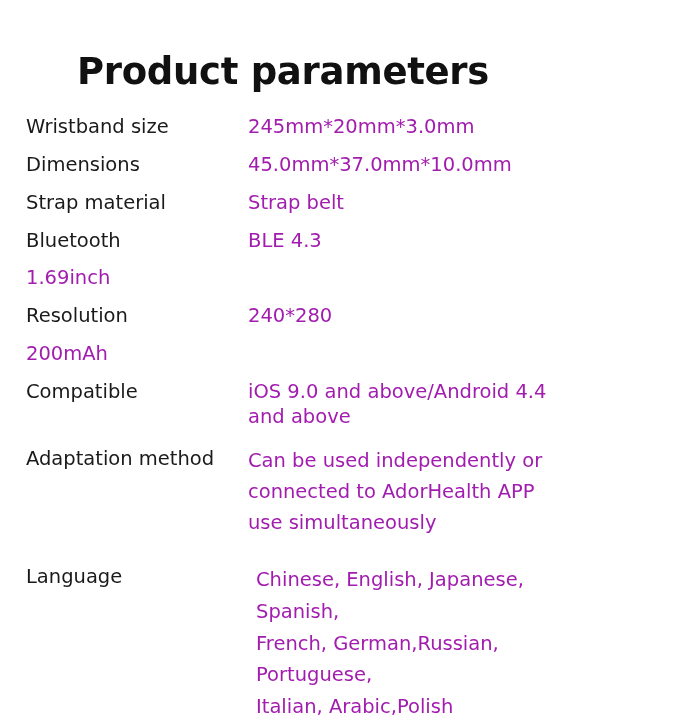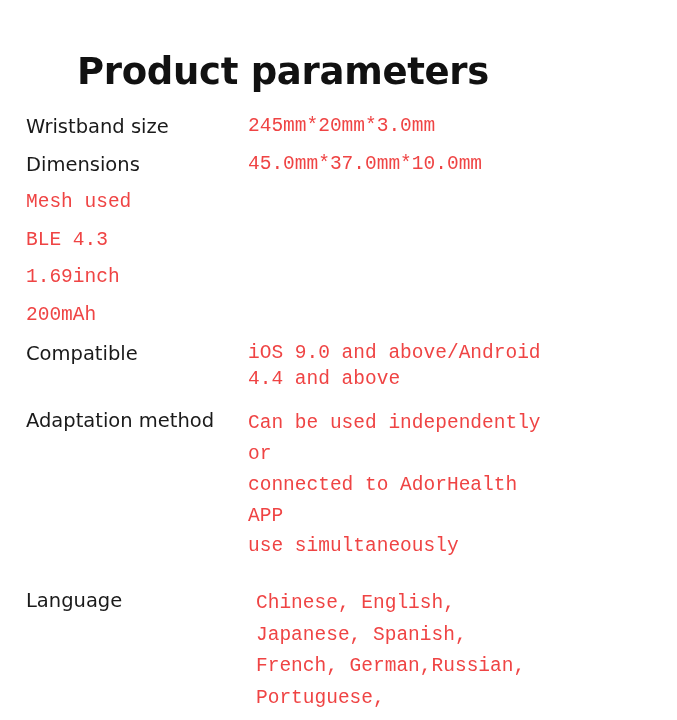--- a/index.html
+++ b/index.html
@@ -45,24 +45,23 @@
   }
   .spec-label {
     width: 222px;
     min-width: 222px;
     font-size: 19.5px;
     color: #1a1a1a;
     line-height: 1.32;
   }
   .spec-value {
     font-size: 19.5px;
-    color: #ef4444;
+    color: #a21caf;
     line-height: 1.32;
     white-space: pre-line;
-    font-family: Liberation Mono, monospace;
   }
   .spec-row.tall {
     margin-bottom: 16px;
     justify-content: space-between;
   }
   .spec-row.multiline .spec-value {
     line-height: 1.58;
   }
   .spec-row.language {
     margin-top: 26px;
@@ -84,31 +83,37 @@
       <div class="spec-label">Wristband size</div>
       <div class="spec-value">245mm*20mm*3.0mm</div>
     </div>
 
     <div class="spec-row">
       <div class="spec-label">Dimensions</div>
       <div class="spec-value">45.0mm*37.0mm*10.0mm</div>
     </div>
 
     <div class="spec-row">
-      <div class="spec-value">Mesh used</div>
+      <div class="spec-label">Strap material</div>
+      <div class="spec-value">Strap belt</div>
     </div>
 
     <div class="spec-row">
+      <div class="spec-label">Bluetooth</div>
       <div class="spec-value">BLE 4.3</div>
     </div>
 
     <div class="spec-row">
       <div class="spec-value">1.69inch</div>
     </div>
 
+    <div class="spec-row">
+      <div class="spec-label">Resolution</div>
+      <div class="spec-value">240*280</div>
+    </div>
 
     <div class="spec-row">
       <div class="spec-value">200mAh</div>
     </div>
 
     <div class="spec-row tall">
       <div class="spec-label">Compatible</div>
       <div class="spec-value">iOS 9.0 and above/Android 4.4 and above</div>
     </div>
 

